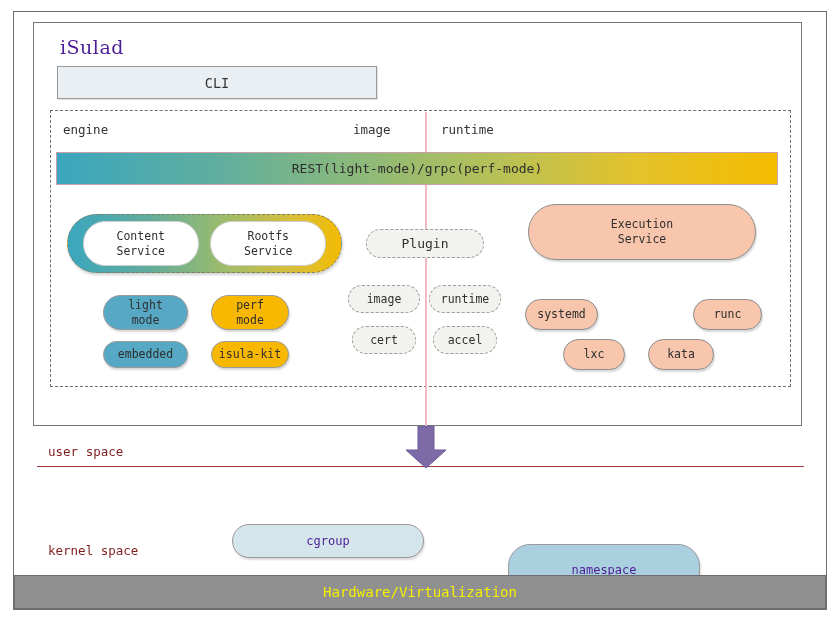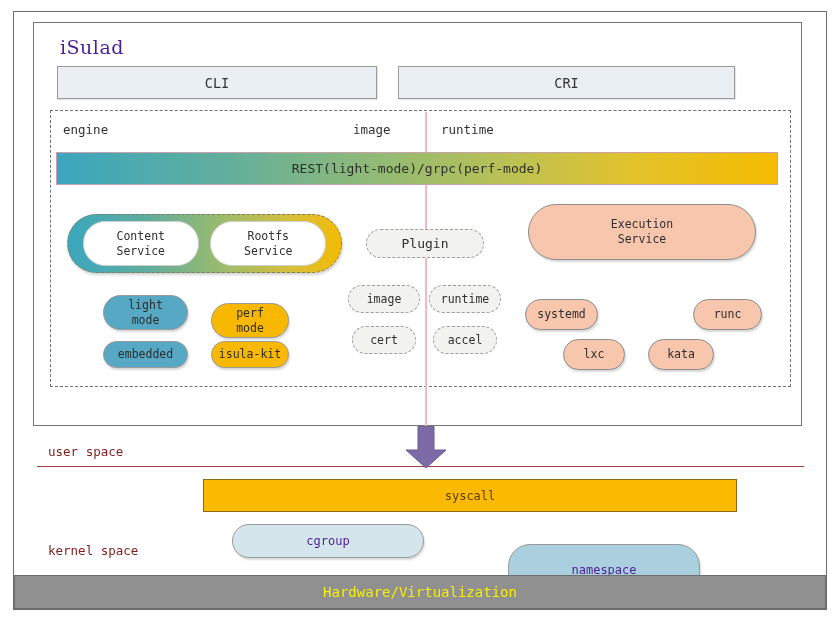--- a/index.html
+++ b/index.html
@@ -126,21 +126,21 @@
   .pill-teal  { background: #56a8c4; border: 1px solid #9a9a9a; }
   .pill-amber { background: #f9b800; border: 1px solid #9a9a9a; }
   .pill-peach { background: #f7c6ac; border: 1px solid #8e8e8e; }
   .pill-dashed{
     background: #f2f2ee;
     border: 1.4px dashed #9d9d9d;
     box-shadow: none;
   }
 
   #pill-lightmode { left: 103px; top: 295px; width: 85px; height: 35px; }
-  #pill-perfmode  { left: 211px; top: 295px; width: 78px; height: 35px; margin-top: 8px; }
+  #pill-perfmode  { left: 211px; top: 295px; width: 78px; height: 35px; }
   #pill-embedded  { left: 103px; top: 341px; width: 85px; height: 27px; }
   #pill-isulakit  { left: 211px; top: 341px; width: 78px; height: 27px; }
 
   #pill-plugin  { left: 366px; top: 229px; width: 118px; height: 29px; font-size: 13px; }
   #pill-image   { left: 348px; top: 285px; width: 72px; height: 28px; }
   #pill-runtime { left: 429px; top: 285px; width: 72px; height: 28px; }
   #pill-cert    { left: 352px; top: 326px; width: 64px; height: 28px; }
   #pill-accel   { left: 433px; top: 326px; width: 64px; height: 28px; }
 
   #pill-execution { left: 528px; top: 204px; width: 228px; height: 56px; border-radius: 30px; }
@@ -208,23 +208,20 @@
 <div id="page">
 
   <div class="abs" id="page-frame"></div>
 
   <div class="abs" id="isulad-panel"></div>
 
   <div class="abs" id="isulad-title">iSulad</div>
 
   <div class="abs topbox" id="cli-box">
     <span>CLI</span>
-  </div>
-  <div class="abs topbox" id="cri-box">
-    <span>CRI</span>
   </div>
 
   <div class="abs" id="dashed-container"></div>
 
   <div class="abs collabel" id="label-engine">engine</div>
   <div class="abs collabel" id="label-image">image</div>
   <div class="abs collabel" id="label-runtime">runtime</div>
 
   <div class="abs" id="pink-divider"></div>
 
@@ -293,23 +290,20 @@
 
   <div class="abs spacelabel" id="label-userspace">user space</div>
   <div class="abs spacelabel" id="label-kernelspace">kernel space</div>
 
   <div class="abs" id="kernel-separator"></div>
 
   <svg class="abs" id="down-arrow" viewBox="0 0 44 42">
     <polygon points="14,0 30,0 30,24 42,24 22,42 2,24 14,24" fill="#7d6ba8" stroke="#6b5a94" stroke-width="1"></polygon>
   </svg>
 
-  <div class="abs" id="syscall-bar">
-    <span>syscall</span>
-  </div>
 
   <div class="abs kpill" id="pill-cgroup">
     <span>cgroup</span>
   </div>
   <div class="abs kpill" id="pill-namespace">
     <span>namespace</span>
   </div>
 
   <div class="abs" id="hardware-bar">
     <span>Hardware/Virtualization</span>

